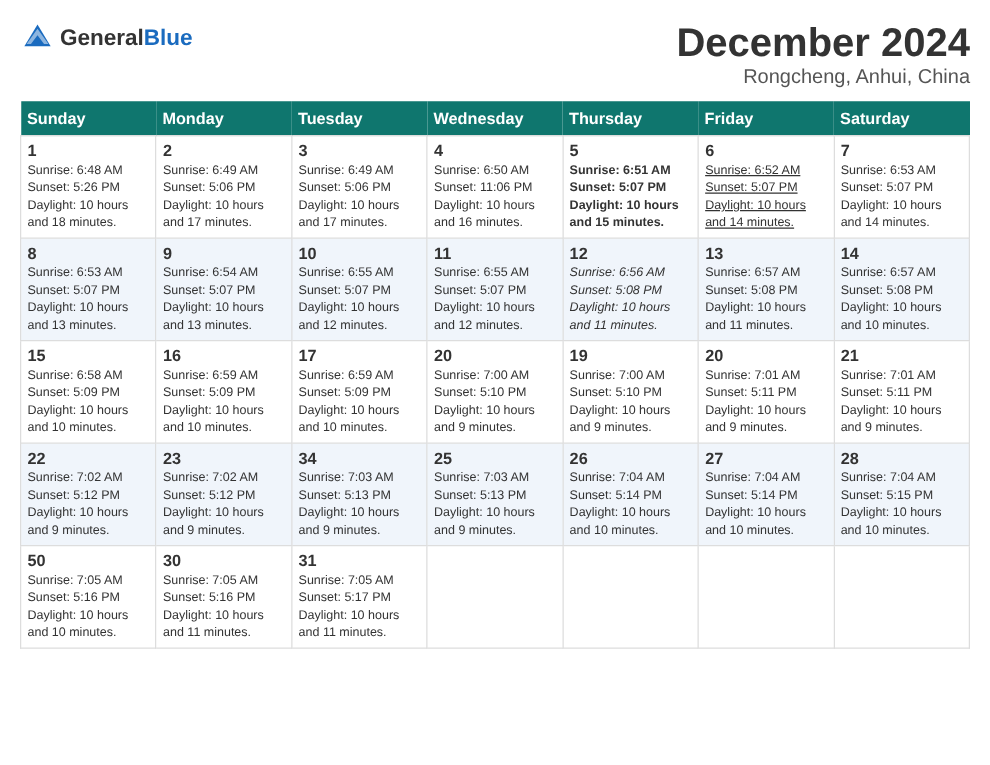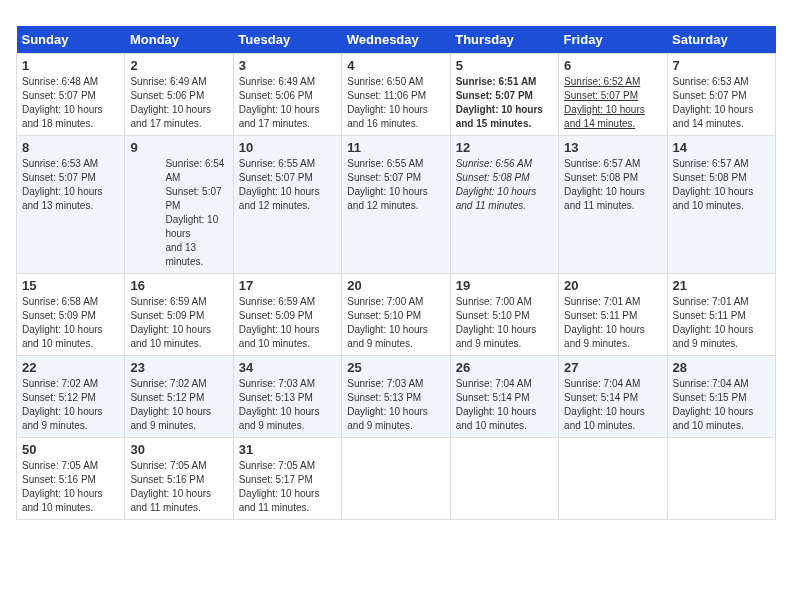--- a/index.html
+++ b/index.html
@@ -43,21 +43,21 @@
     .location {
       font-size: 16px;
       color: #555;
     }
     table {
       width: 100%;
       border-collapse: collapse;
       table-layout: fixed;
     }
     th {
-      background-color: #1d4ed8;
+      background-color: #0f766e;
       color: #fff;
       text-align: left;
       padding: 6px 5px;
       font-size: 13px;
       font-weight: bold;
     }
     td {
       vertical-align: top;
       padding: 4px 5px;
       font-size: 10.5px;
@@ -83,40 +83,55 @@
       color: #333;
     }
     td.empty {
       background-color: #f9f9f9;
     }
   </style>
 </head>
 <body>
 
 <div class="header">
+  <div class="logo">
+    <svg class="logo-icon" viewBox="0 0 32 32">
+      <polygon points="16,4 28,24 4,24" fill="#1a6bbf"></polygon>
+      <polygon points="16,8 26,22 22,22 16,14 10,22 6,22" fill="#fff" opacity="0.5"></polygon>
+    </svg>
+    <div>
+      <div class="logo-text">
+        <span class="logo-general">General</span><span class="logo-blue">Blue</span>
+      </div>
+    </div>
+  </div>
+  <div class="title-block">
+    <div class="month-title">December 2024</div>
+    <div class="location">Rongcheng, Anhui, China</div>
+  </div>
 </div>
 
 <table>
   <thead>
     <tr>
     <th>Sunday</th>
         <th>Monday</th>
         <th>Tuesday</th>
         <th>Wednesday</th>
         <th>Thursday</th>
         <th>Friday</th>
         <th>Saturday</th>
       </tr>
   </thead>
   <tbody id="calendar-body">
   <tr>
         <td>
           <span class="day-num">1</span>
           <div class="cell-text" style="white-space: pre-line;">Sunrise: 6:48 AM
-Sunset: 5:07 PM
+Sunset: 5:26 PM
 Daylight: 10 hours
 and 18 minutes.</div>
         </td>
         <td>
           <span class="day-num">2</span>
           <div class="cell-text" style="white-space: pre-line;">Sunrise: 6:49 AM
 Sunset: 5:06 PM
 Daylight: 10 hours
 and 17 minutes.</div>
         </td>
@@ -159,21 +174,21 @@
       <tr>
         <td>
           <span class="day-num">8</span>
           <div class="cell-text" style="white-space: pre-line;">Sunrise: 6:53 AM
 Sunset: 5:07 PM
 Daylight: 10 hours
 and 13 minutes.</div>
         </td>
         <td>
           <span class="day-num">9</span>
-          <div class="cell-text" style="white-space: pre-line; margin-left: 35px;">Sunrise: 6:54 AM
+          <div class="cell-text" style="white-space: pre-line;">Sunrise: 6:54 AM
 Sunset: 5:07 PM
 Daylight: 10 hours
 and 13 minutes.</div>
         </td>
         <td>
           <span class="day-num">10</span>
           <div class="cell-text" style="white-space: pre-line;">Sunrise: 6:55 AM
 Sunset: 5:07 PM
 Daylight: 10 hours
 and 12 minutes.</div>

